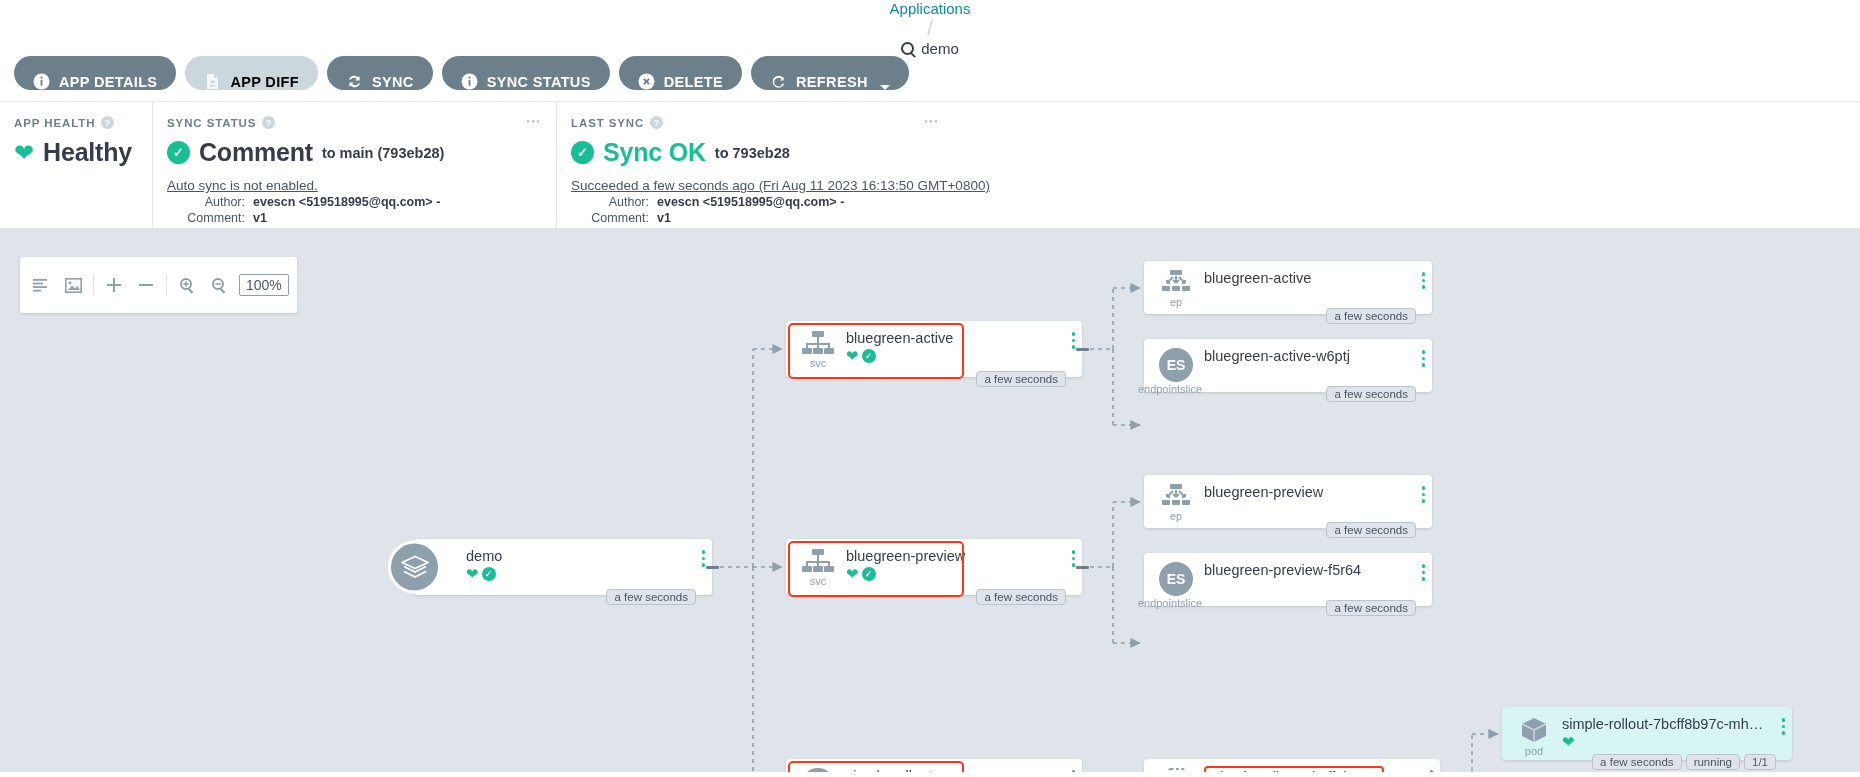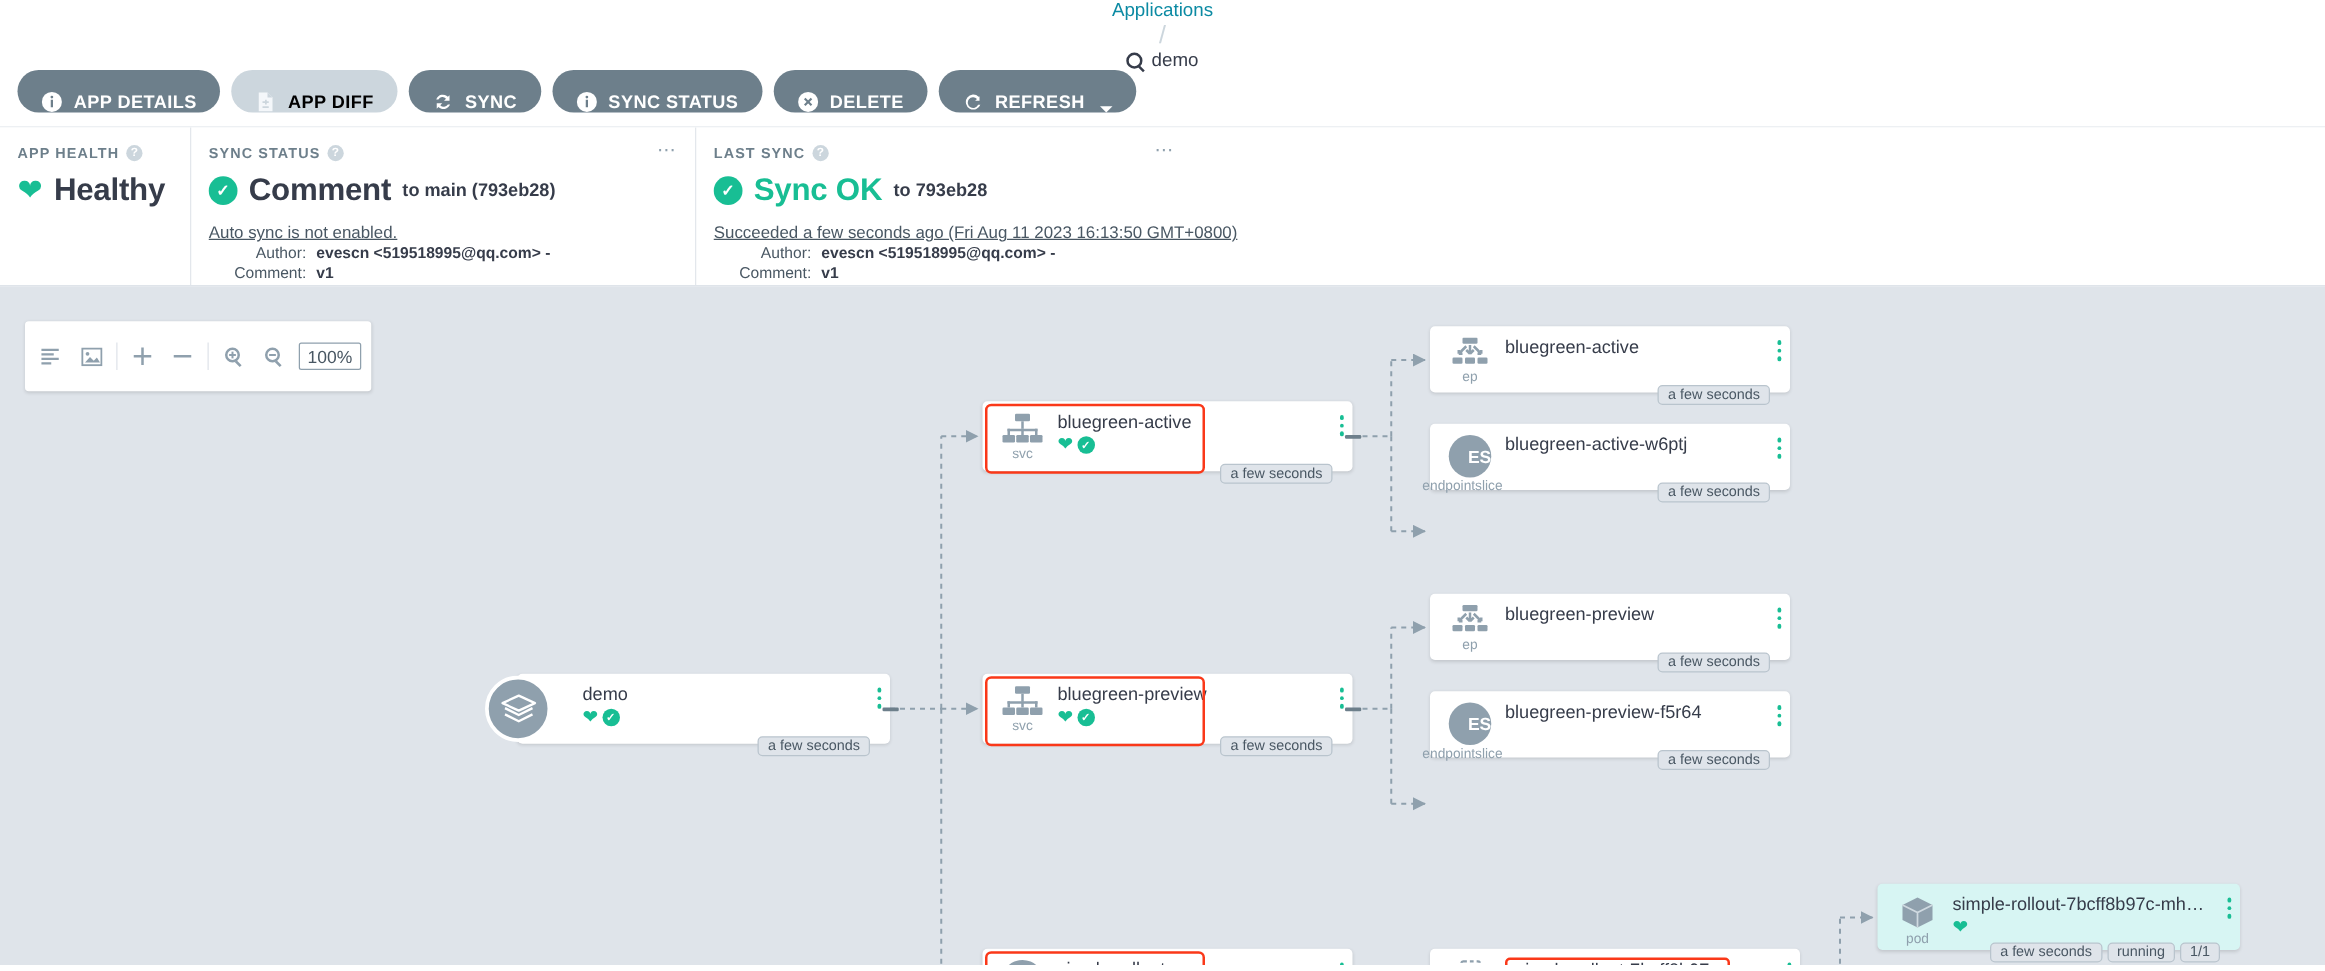--- a/index.html
+++ b/index.html
@@ -205,21 +205,21 @@
     left: -26px; top: 50%; transform: translateY(-50%);
     width: 53px; height: 53px; border-radius: 50%;
     background: #8fa0ad;
     border: 3px solid #fff;
     display: flex; align-items: center; justify-content: center;
     z-index: 12;
   }
   .avatar-circle {
     width: 34px; height: 34px; border-radius: 50%;
     background: #8fa0ad; color: #fff;
-    display:flex; align-items:center; justify-content:flex-end;
+    display:flex; align-items:center; justify-content:center;
     font-size: 13px; font-weight: bold;
   }
   .avatar-circle.sm { font-size: 14px; }
 </style>
 </head>
 <body>
 
 <div class="breadcrumb">
   <span class="crumb-link">Applications</span>
   <span class="crumb-sep">/</span>

